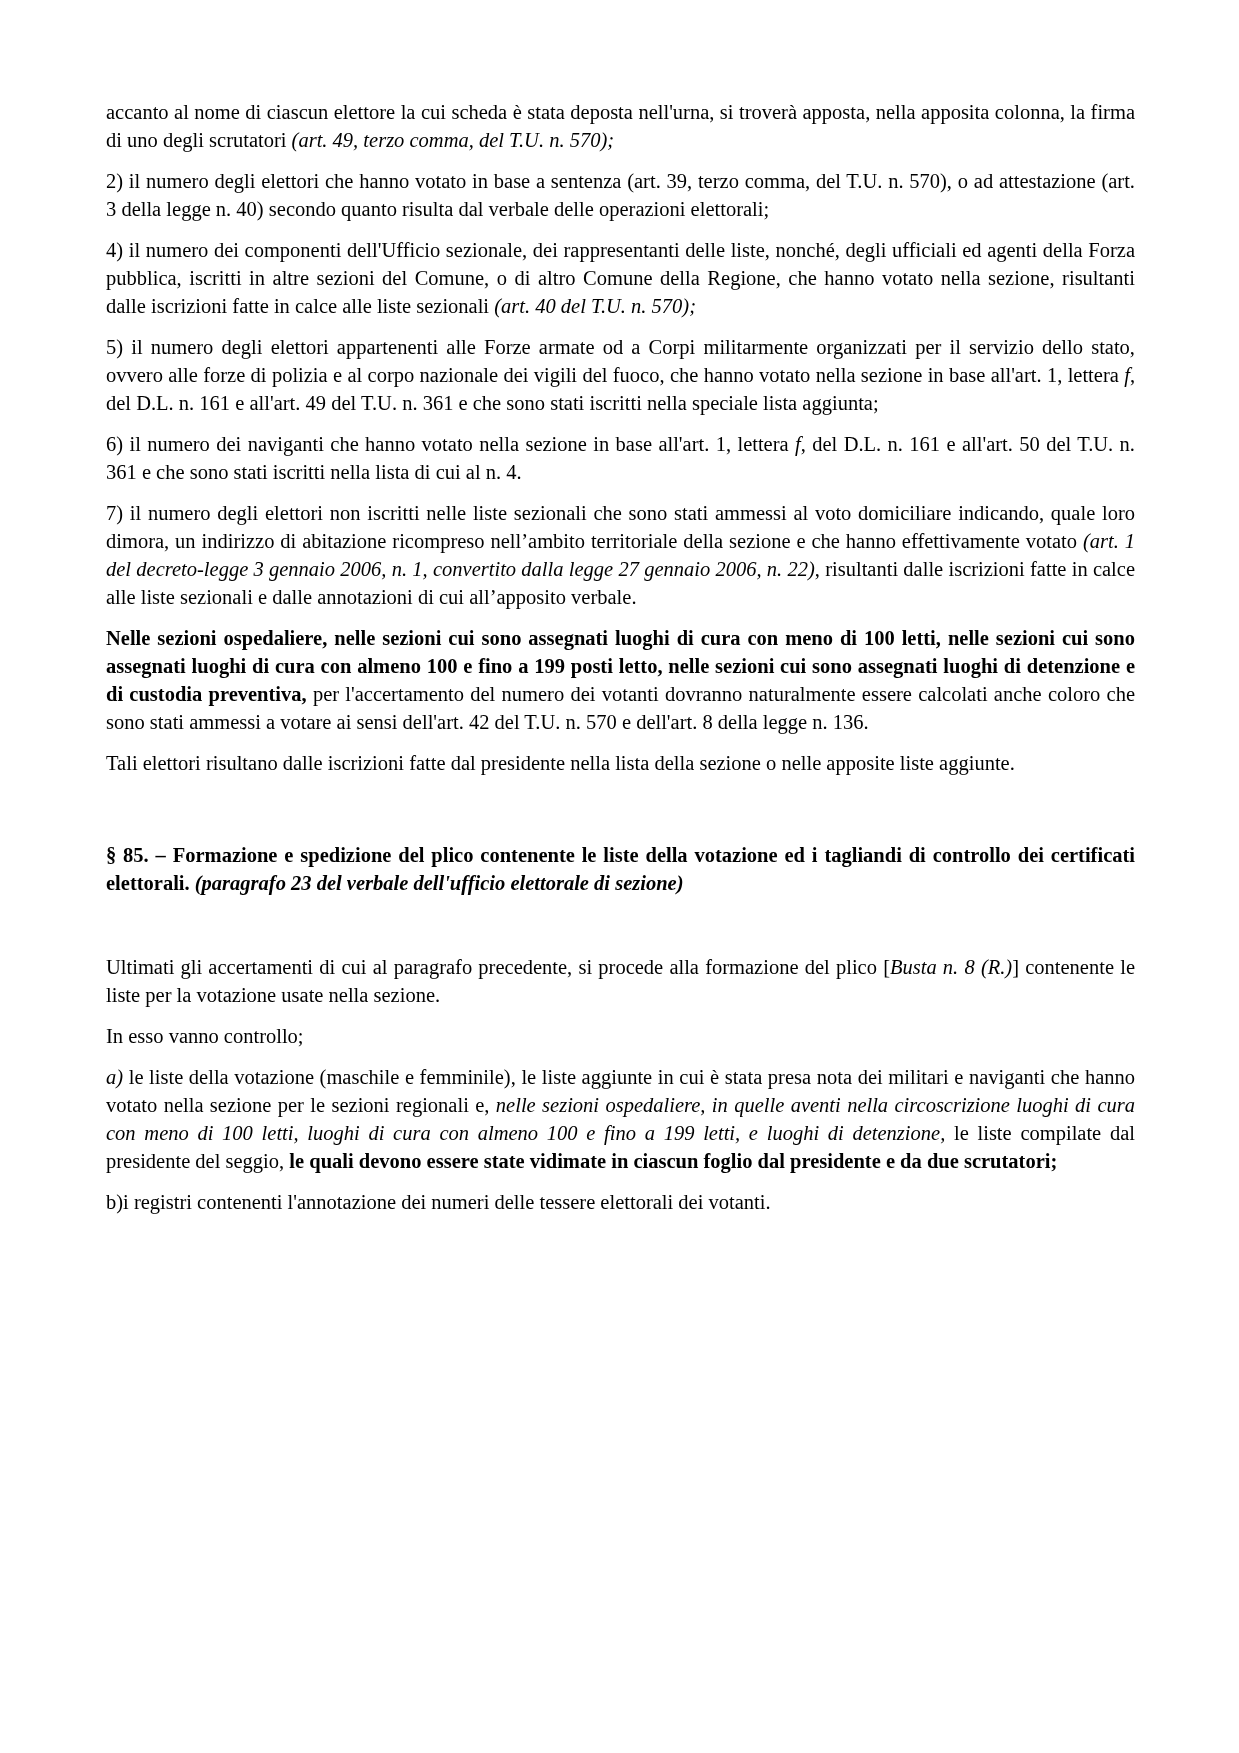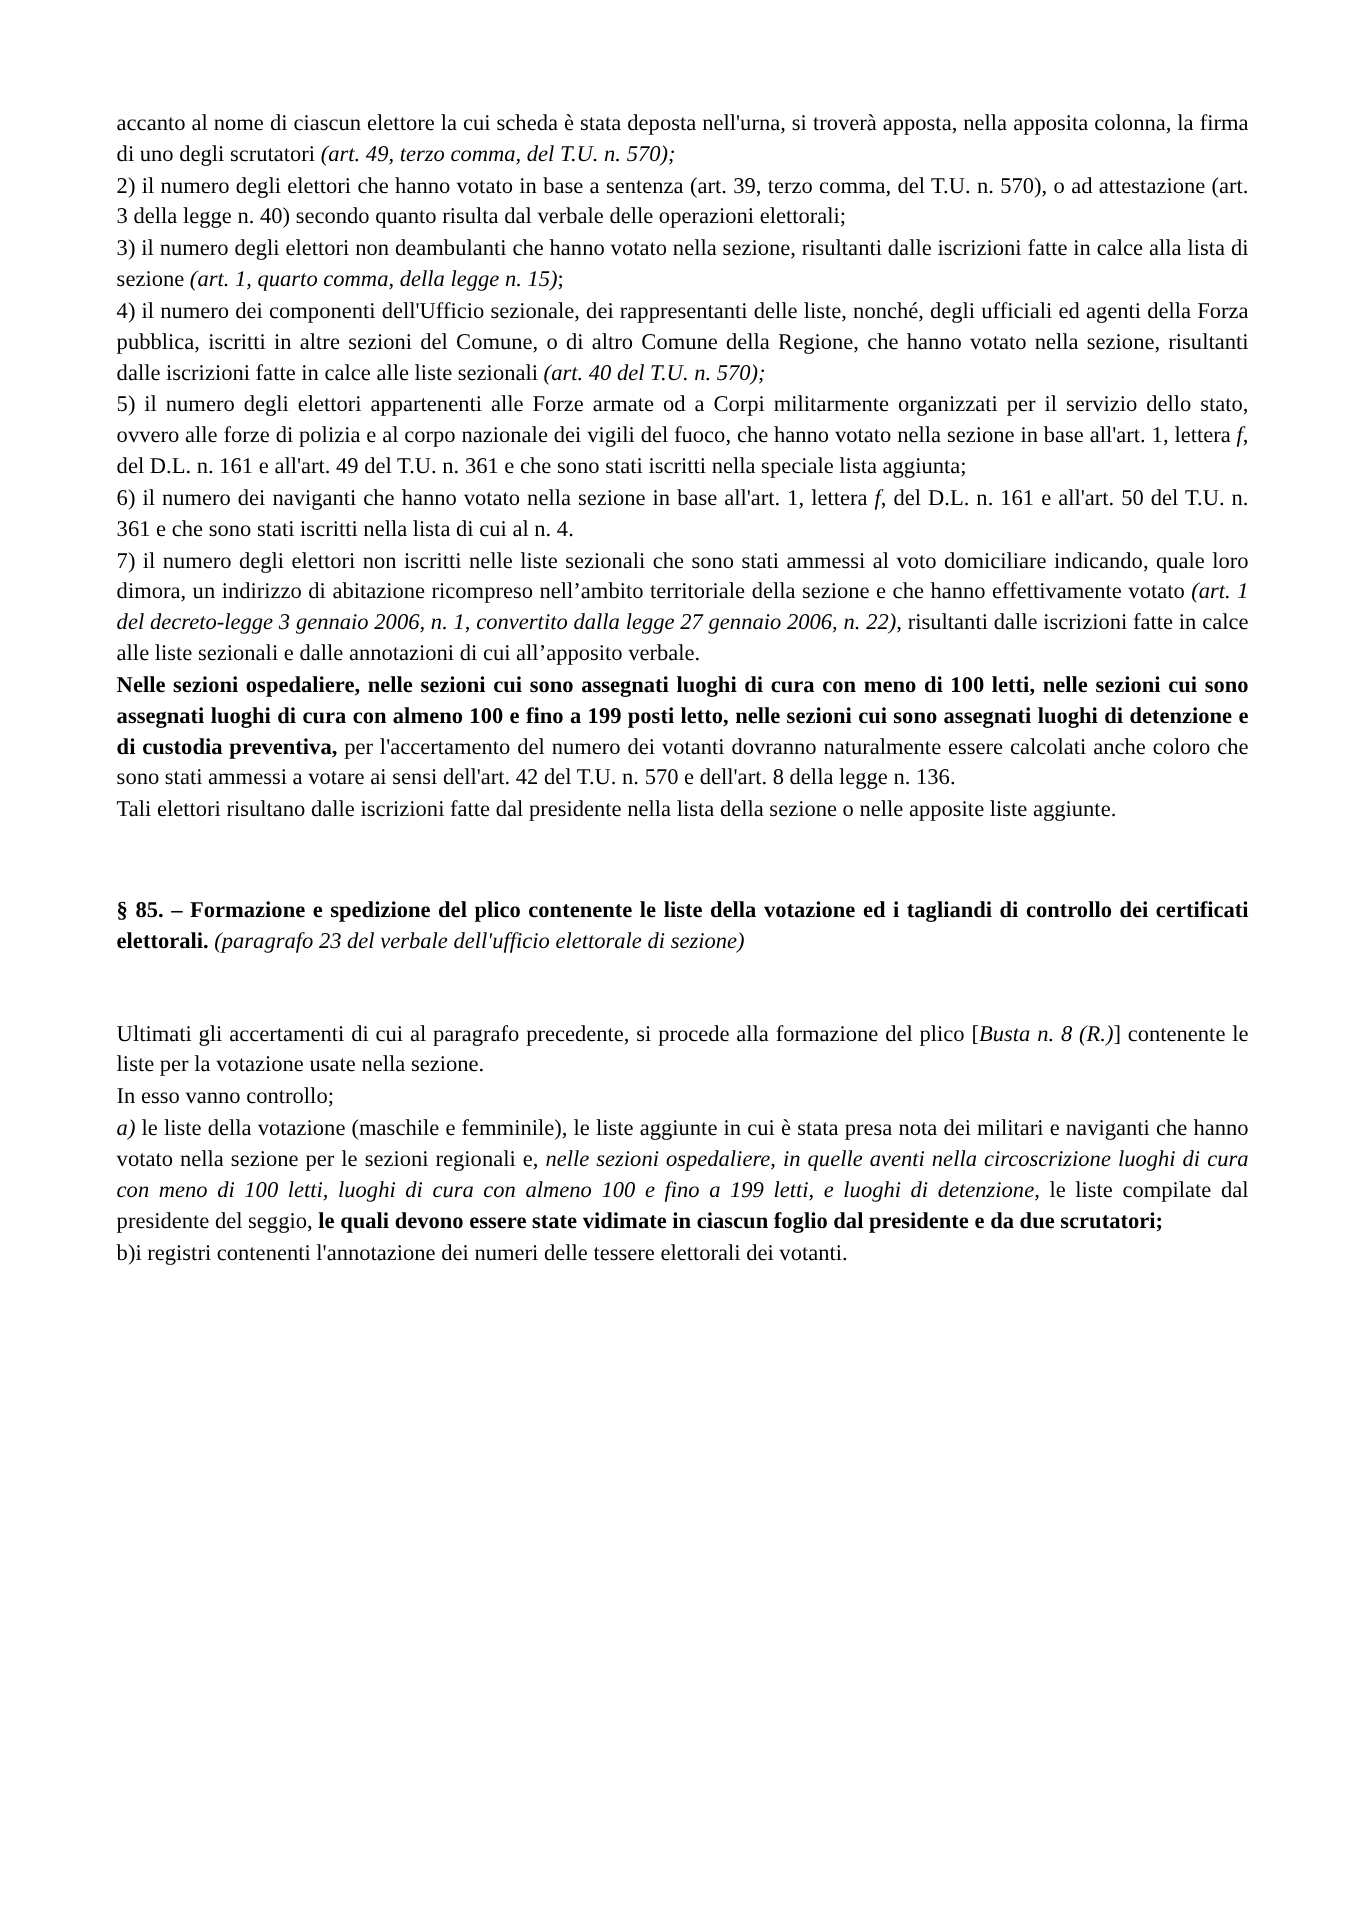--- a/index.html
+++ b/index.html
@@ -12,40 +12,39 @@
     background: #ffffff;
     color: #000000;
     padding: 98px 104px 0 106px;
     font-family: "Liberation Serif", "DejaVu Serif", serif;
     font-size: 20.5px;
     line-height: 28px;
     overflow: hidden;
   }
   .doc p {
     text-align: justify;
-    margin-top: 1px;
+    margin-top: 13px;
   }
   .doc p:first-child { margin-top: 0; }
   .doc p.section-heading {
     margin-top: 64px;
     margin-bottom: 56px;
   }
   .run-n { font-style: normal; font-weight: normal; }
   .run-i { font-style: italic; }
   .run-b { font-weight: bold; }
-  .run-bi { font-weight: normal; font-style: italic; }
+  .run-bi { font-weight: bold; font-style: italic; }
 </style>
 </head>
 <body>
 
 <div class="page">
   <div class="doc">
       <p><span class="run-n">accanto al nome di ciascun elettore la cui scheda è stata deposta nell'urna, si troverà apposta, nella apposita colonna, la firma di uno degli scrutatori </span><span class="run-i">(art. 49, terzo comma, del T.U. n. 570);</span></p>
       <p><span class="run-n">2) il numero degli elettori che hanno votato in base a sentenza (art. 39, terzo comma, del T.U. n. 570), o ad attestazione (art. 3 della legge n. 40) secondo quanto risulta dal verbale delle operazioni elettorali;</span></p>
-      <p><span class="run-n">3) il numero degli elettori non deambulanti che hanno votato nella sezione, risultanti dalle iscrizioni fatte in calce alla lista di sezione </span><span class="run-i">(art. 1, quarto comma, della legge n. 15)</span><span class="run-n">;</span></p>
       <p><span class="run-n">4) il numero dei componenti dell'Ufficio sezionale, dei rappresentanti delle liste, nonché, degli ufficiali ed agenti della Forza pubblica, iscritti in altre sezioni del Comune, o di altro Comune della Regione, che hanno votato nella sezione, risultanti dalle iscrizioni fatte in calce alle liste sezionali </span><span class="run-i">(art. 40 del T.U. n. 570);</span></p>
       <p><span class="run-n">5) il numero degli elettori appartenenti alle Forze armate od a Corpi militarmente organizzati per il servizio dello stato, ovvero alle forze di polizia e al corpo nazionale dei vigili del fuoco, che hanno votato nella sezione in base all'art. 1, lettera </span><span class="run-i">f</span><span class="run-n">, del D.L. n. 161 e all'art. 49 del T.U. n. 361 e che sono stati iscritti nella speciale lista aggiunta;</span></p>
       <p><span class="run-n">6) il numero dei naviganti che hanno votato nella sezione in base all'art. 1, lettera </span><span class="run-i">f</span><span class="run-n">, del D.L. n. 161 e all'art. 50 del T.U. n. 361 e che sono stati iscritti nella lista di cui al n. 4.</span></p>
       <p><span class="run-n">7) il numero degli elettori non iscritti nelle liste sezionali che sono stati ammessi al voto domiciliare indicando, quale loro dimora, un indirizzo di abitazione ricompreso nell’ambito territoriale della sezione e che hanno effettivamente votato </span><span class="run-i">(art. 1 del decreto-legge 3 gennaio 2006, n. 1, convertito dalla legge 27 gennaio 2006, n. 22)</span><span class="run-n">, risultanti dalle iscrizioni fatte in calce alle liste sezionali e dalle annotazioni di cui all’apposito verbale.</span></p>
       <p><span class="run-b">Nelle sezioni ospedaliere, nelle sezioni cui sono assegnati luoghi di cura con meno di 100 letti, nelle sezioni cui sono assegnati luoghi di cura con almeno 100 e fino a 199 posti letto, nelle sezioni cui sono assegnati luoghi di detenzione e di custodia preventiva,</span><span class="run-n"> per l'accertamento del numero dei votanti dovranno naturalmente essere calcolati anche coloro che sono stati ammessi a votare ai sensi dell'art. 42 del T.U. n. 570 e dell'art. 8 della legge n. 136.</span></p>
       <p><span class="run-n">Tali elettori risultano dalle iscrizioni fatte dal presidente nella lista della sezione o nelle apposite liste aggiunte.</span></p>
       <p class="section-heading"><span class="run-b">§ 85. – Formazione e spedizione del plico contenente le liste della votazione ed i tagliandi di controllo dei certificati elettorali. </span><span class="run-bi">(paragrafo 23 del verbale dell'ufficio elettorale di sezione)</span></p>
       <p><span class="run-n">Ultimati gli accertamenti di cui al paragrafo precedente, si procede alla formazione del plico [</span><span class="run-i">Busta n. 8 (R.)</span><span class="run-n">] contenente le liste per la votazione usate nella sezione.</span></p>
       <p><span class="run-n">In esso vanno controllo;</span></p>
       <p><span class="run-i">a)</span><span class="run-n"> le liste della votazione (maschile e femminile), le liste aggiunte in cui è stata presa nota dei militari e naviganti che hanno votato nella sezione per le sezioni regionali e, </span><span class="run-i">nelle sezioni ospedaliere, in quelle aventi nella circoscrizione luoghi di cura con meno di 100 letti, luoghi di cura con almeno 100 e fino a 199 letti, e luoghi di detenzione,</span><span class="run-n"> le liste compilate dal presidente del seggio, </span><span class="run-b">le quali devono essere state vidimate in ciascun foglio dal presidente e da due scrutatori;</span></p>

